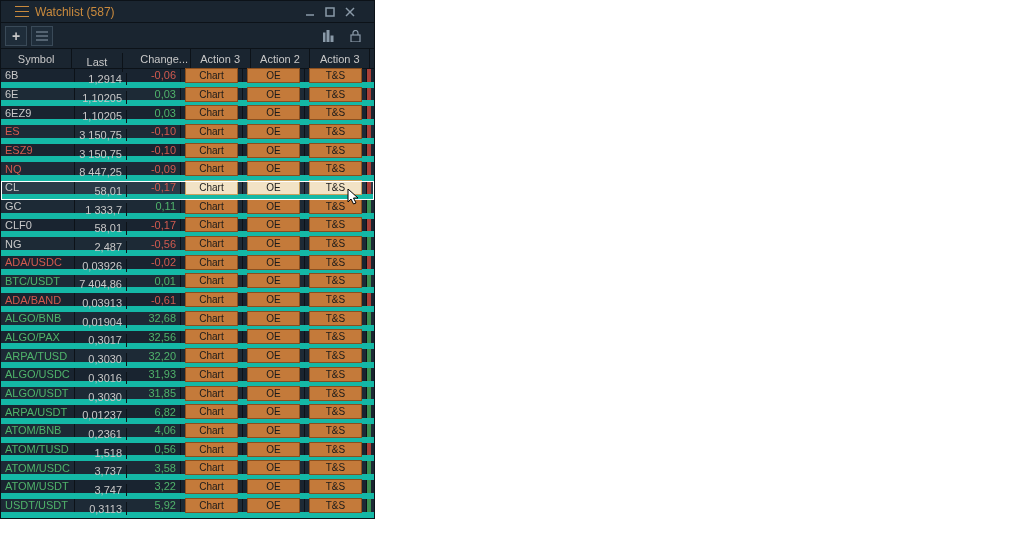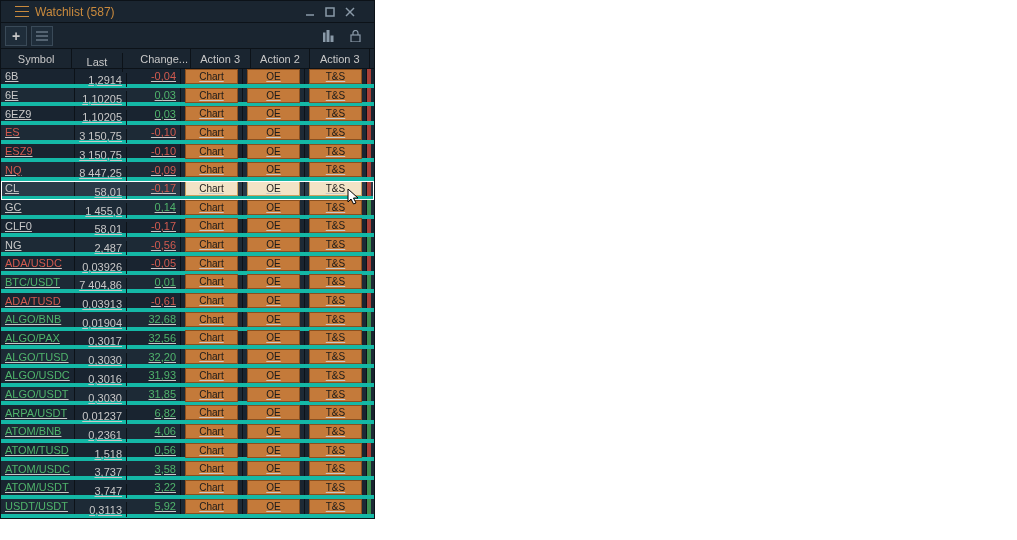--- a/index.html
+++ b/index.html
@@ -57,23 +57,22 @@
   .col { padding: 0 4px; border-right: 1px solid #0c1218; height: 100%; display: flex; align-items: center; }
   .col-sym { width: 74px; text-align: center; }
   .col-last { width: 52px; justify-content: flex-end; text-align: left; margin-top: 7px; }
   .col-chg { width: 54px; justify-content: flex-end; text-align: right; overflow: hidden; white-space: nowrap; }
   .col-act { width: 62px; justify-content: center; }
   .col-ind { width: 4px; padding:0; border-right: none;}
   .row {
     display: flex;
     height: 18.7px;
     align-items: center;
-    border-bottom: 4px solid #14b8a6;
+    border-bottom: 6px solid #14b8a6;
     font-size: 11px;
-    text-decoration: underline;
   }
   .row:nth-child(odd){ background: #192430; }
   .row:nth-child(even){ background: #1d2a36; }
   .row.selected { background: #2a3a48 !important; outline: 1px solid #fff; outline-offset: -1px; }
   .sym { color: #c8c8c8; }
   .sym.up { color: #4fb36b; }
   .sym.down { color: #d15a4f; }
   .chg.up { color: #4fb36b; }
   .chg.down { color: #d15a4f; }
   .actbtn {
@@ -154,21 +153,21 @@
     <div class="col col-chg" style="justify-content:center;margin-left:16px;">Change...</div>
     <div class="col col-act">Action 3</div>
     <div class="col col-act">Action 2</div>
     <div class="col col-act">Action 3</div>
     <div class="col col-ind"></div>
   </div>
   <div id="rows">
       <div class="row">
         <div class="col col-sym sym neutral">6B</div>
         <div class="col col-last">1,2914</div>
-        <div class="col col-chg chg down">-0,04</div>
+        <div class="col col-chg chg down">-0,06</div>
         <div class="col col-act">
           <div class="actbtn">Chart</div>
         </div>
         <div class="col col-act">
           <div class="actbtn">OE</div>
         </div>
         <div class="col col-act">
           <div class="actbtn">T&amp;S</div>
         </div>
         <div class="col col-ind">
@@ -272,22 +271,22 @@
         </div>
         <div class="col col-act">
           <div class="actbtn">T&amp;S</div>
         </div>
         <div class="col col-ind">
           <div class="ind down"></div>
         </div>
       </div>
       <div class="row">
         <div class="col col-sym sym neutral">GC</div>
-        <div class="col col-last">1 455,0</div>
-        <div class="col col-chg chg up">0,14</div>
+        <div class="col col-last">1 333,7</div>
+        <div class="col col-chg chg up">0,11</div>
         <div class="col col-act">
           <div class="actbtn">Chart</div>
         </div>
         <div class="col col-act">
           <div class="actbtn">OE</div>
         </div>
         <div class="col col-act">
           <div class="actbtn">T&amp;S</div>
         </div>
         <div class="col col-ind">
@@ -324,21 +323,21 @@
         <div class="col col-act">
           <div class="actbtn">T&amp;S</div>
         </div>
         <div class="col col-ind">
           <div class="ind up"></div>
         </div>
       </div>
       <div class="row">
         <div class="col col-sym sym down">ADA/USDC</div>
         <div class="col col-last">0,03926</div>
-        <div class="col col-chg chg down">-0,05</div>
+        <div class="col col-chg chg down">-0,02</div>
         <div class="col col-act">
           <div class="actbtn">Chart</div>
         </div>
         <div class="col col-act">
           <div class="actbtn">OE</div>
         </div>
         <div class="col col-act">
           <div class="actbtn">T&amp;S</div>
         </div>
         <div class="col col-ind">
@@ -356,21 +355,21 @@
           <div class="actbtn">OE</div>
         </div>
         <div class="col col-act">
           <div class="actbtn">T&amp;S</div>
         </div>
         <div class="col col-ind">
           <div class="ind up"></div>
         </div>
       </div>
       <div class="row">
-        <div class="col col-sym sym down">ADA/TUSD</div>
+        <div class="col col-sym sym down">ADA/BAND</div>
         <div class="col col-last">0,03913</div>
         <div class="col col-chg chg down">-0,61</div>
         <div class="col col-act">
           <div class="actbtn">Chart</div>
         </div>
         <div class="col col-act">
           <div class="actbtn">OE</div>
         </div>
         <div class="col col-act">
           <div class="actbtn">T&amp;S</div>
@@ -407,21 +406,21 @@
           <div class="actbtn">OE</div>
         </div>
         <div class="col col-act">
           <div class="actbtn">T&amp;S</div>
         </div>
         <div class="col col-ind">
           <div class="ind up"></div>
         </div>
       </div>
       <div class="row">
-        <div class="col col-sym sym up">ALGO/TUSD</div>
+        <div class="col col-sym sym up">ARPA/TUSD</div>
         <div class="col col-last">0,3030</div>
         <div class="col col-chg chg up">32,20</div>
         <div class="col col-act">
           <div class="actbtn">Chart</div>
         </div>
         <div class="col col-act">
           <div class="actbtn">OE</div>
         </div>
         <div class="col col-act">
           <div class="actbtn">T&amp;S</div>

